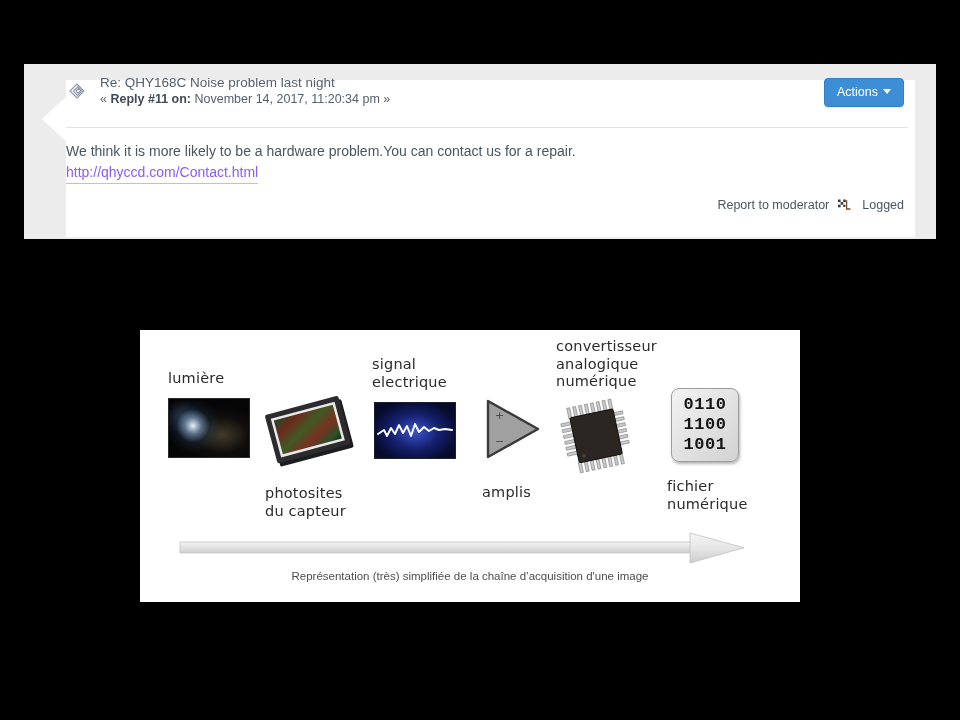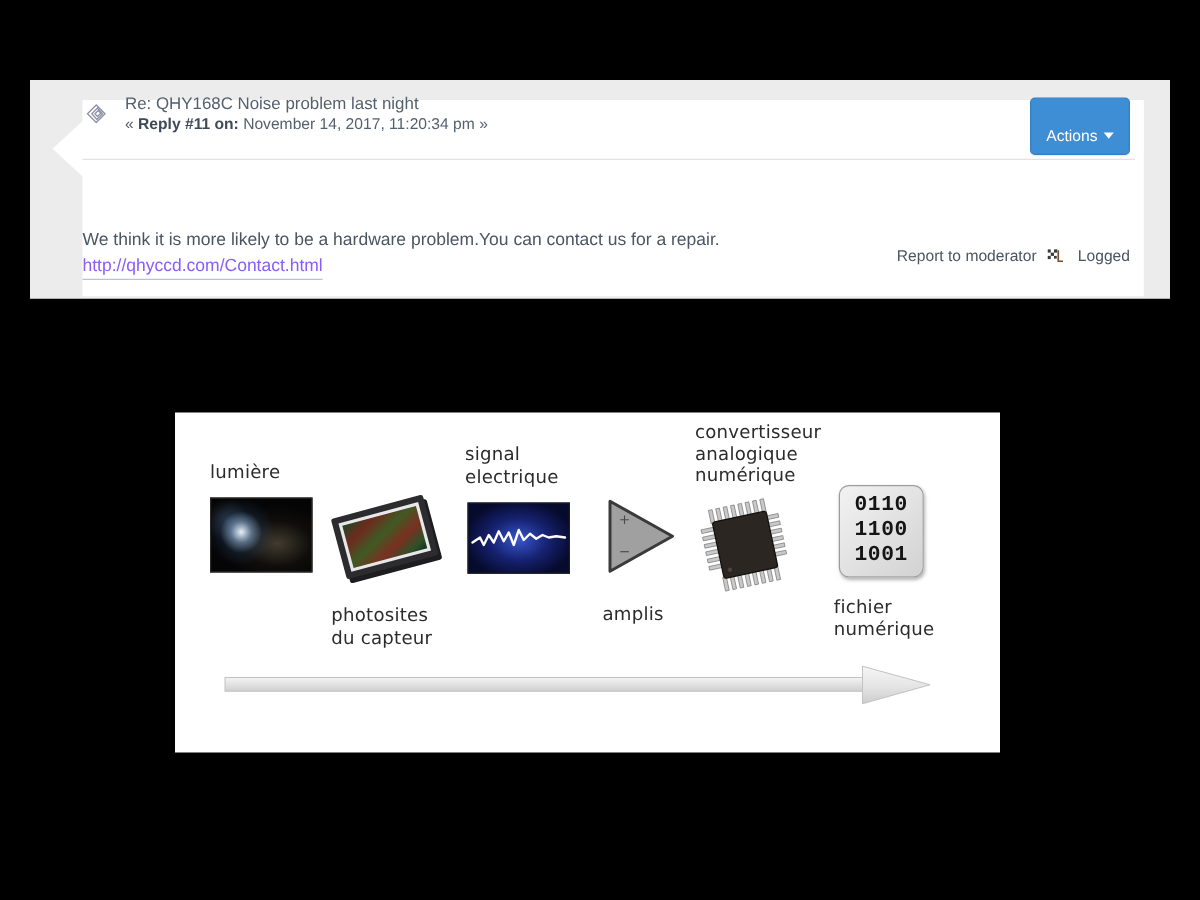--- a/index.html
+++ b/index.html
@@ -77,21 +77,21 @@
   .post-meta b { color: #3f4a58; }
   #actions-button {
     position: absolute;
     right: 32px;
     top: 14px;
     background: #3e8ed5;
     border: 1px solid #3080c9;
     border-radius: 4px;
     color: #ffffff;
     font-size: 12.5px;
-    padding: 23px 12px 7px 12px;
+    padding: 6px 12px 7px 12px;
     line-height: 14px;
     white-space: nowrap;
     cursor: pointer;
     box-shadow: 0 1px 0 rgba(0,0,0,0.08);
   }
   #actions-caret {
     display: inline-block;
     margin-left: 5px;
     width: 0; height: 0;
     border-left: 4px solid transparent;
@@ -111,21 +111,20 @@
     position: absolute;
     left: 42px;
     top: 77px;
     right: 28px;
   }
   #body-line {
     font-size: 14px;
     color: #4a5562;
     line-height: 21px;
     white-space: nowrap;
-    margin-top: 40px;
   }
   #body-link {
     display: inline-block;
     font-size: 14px;
     color: #8b5cf6;
     line-height: 21px;
     text-decoration: none;
     border-bottom: 1px solid #b6c4d8;
     cursor: pointer;
   }
@@ -404,13 +403,14 @@
           <stop offset="0%" stop-color="#f6f6f6"></stop>
           <stop offset="50%" stop-color="#e6e6e6"></stop>
           <stop offset="100%" stop-color="#cdcdcd"></stop>
         </linearGradient>
       </defs>
       <rect x="2" y="12" width="520" height="11" fill="url(#shaftG)" stroke="#c2c2c2" stroke-width="0.8"></rect>
       <path d="M512 3 L566 17.8 L512 33 Z" fill="url(#headG)" stroke="#c2c2c2" stroke-width="0.8" stroke-linejoin="round"></path>
     </svg>
   </div>
 
+  <div id="diagram-caption">Représentation (très) simplifiée de la chaîne d’acquisition d'une image</div>
 </div>
 
 </body></html>

